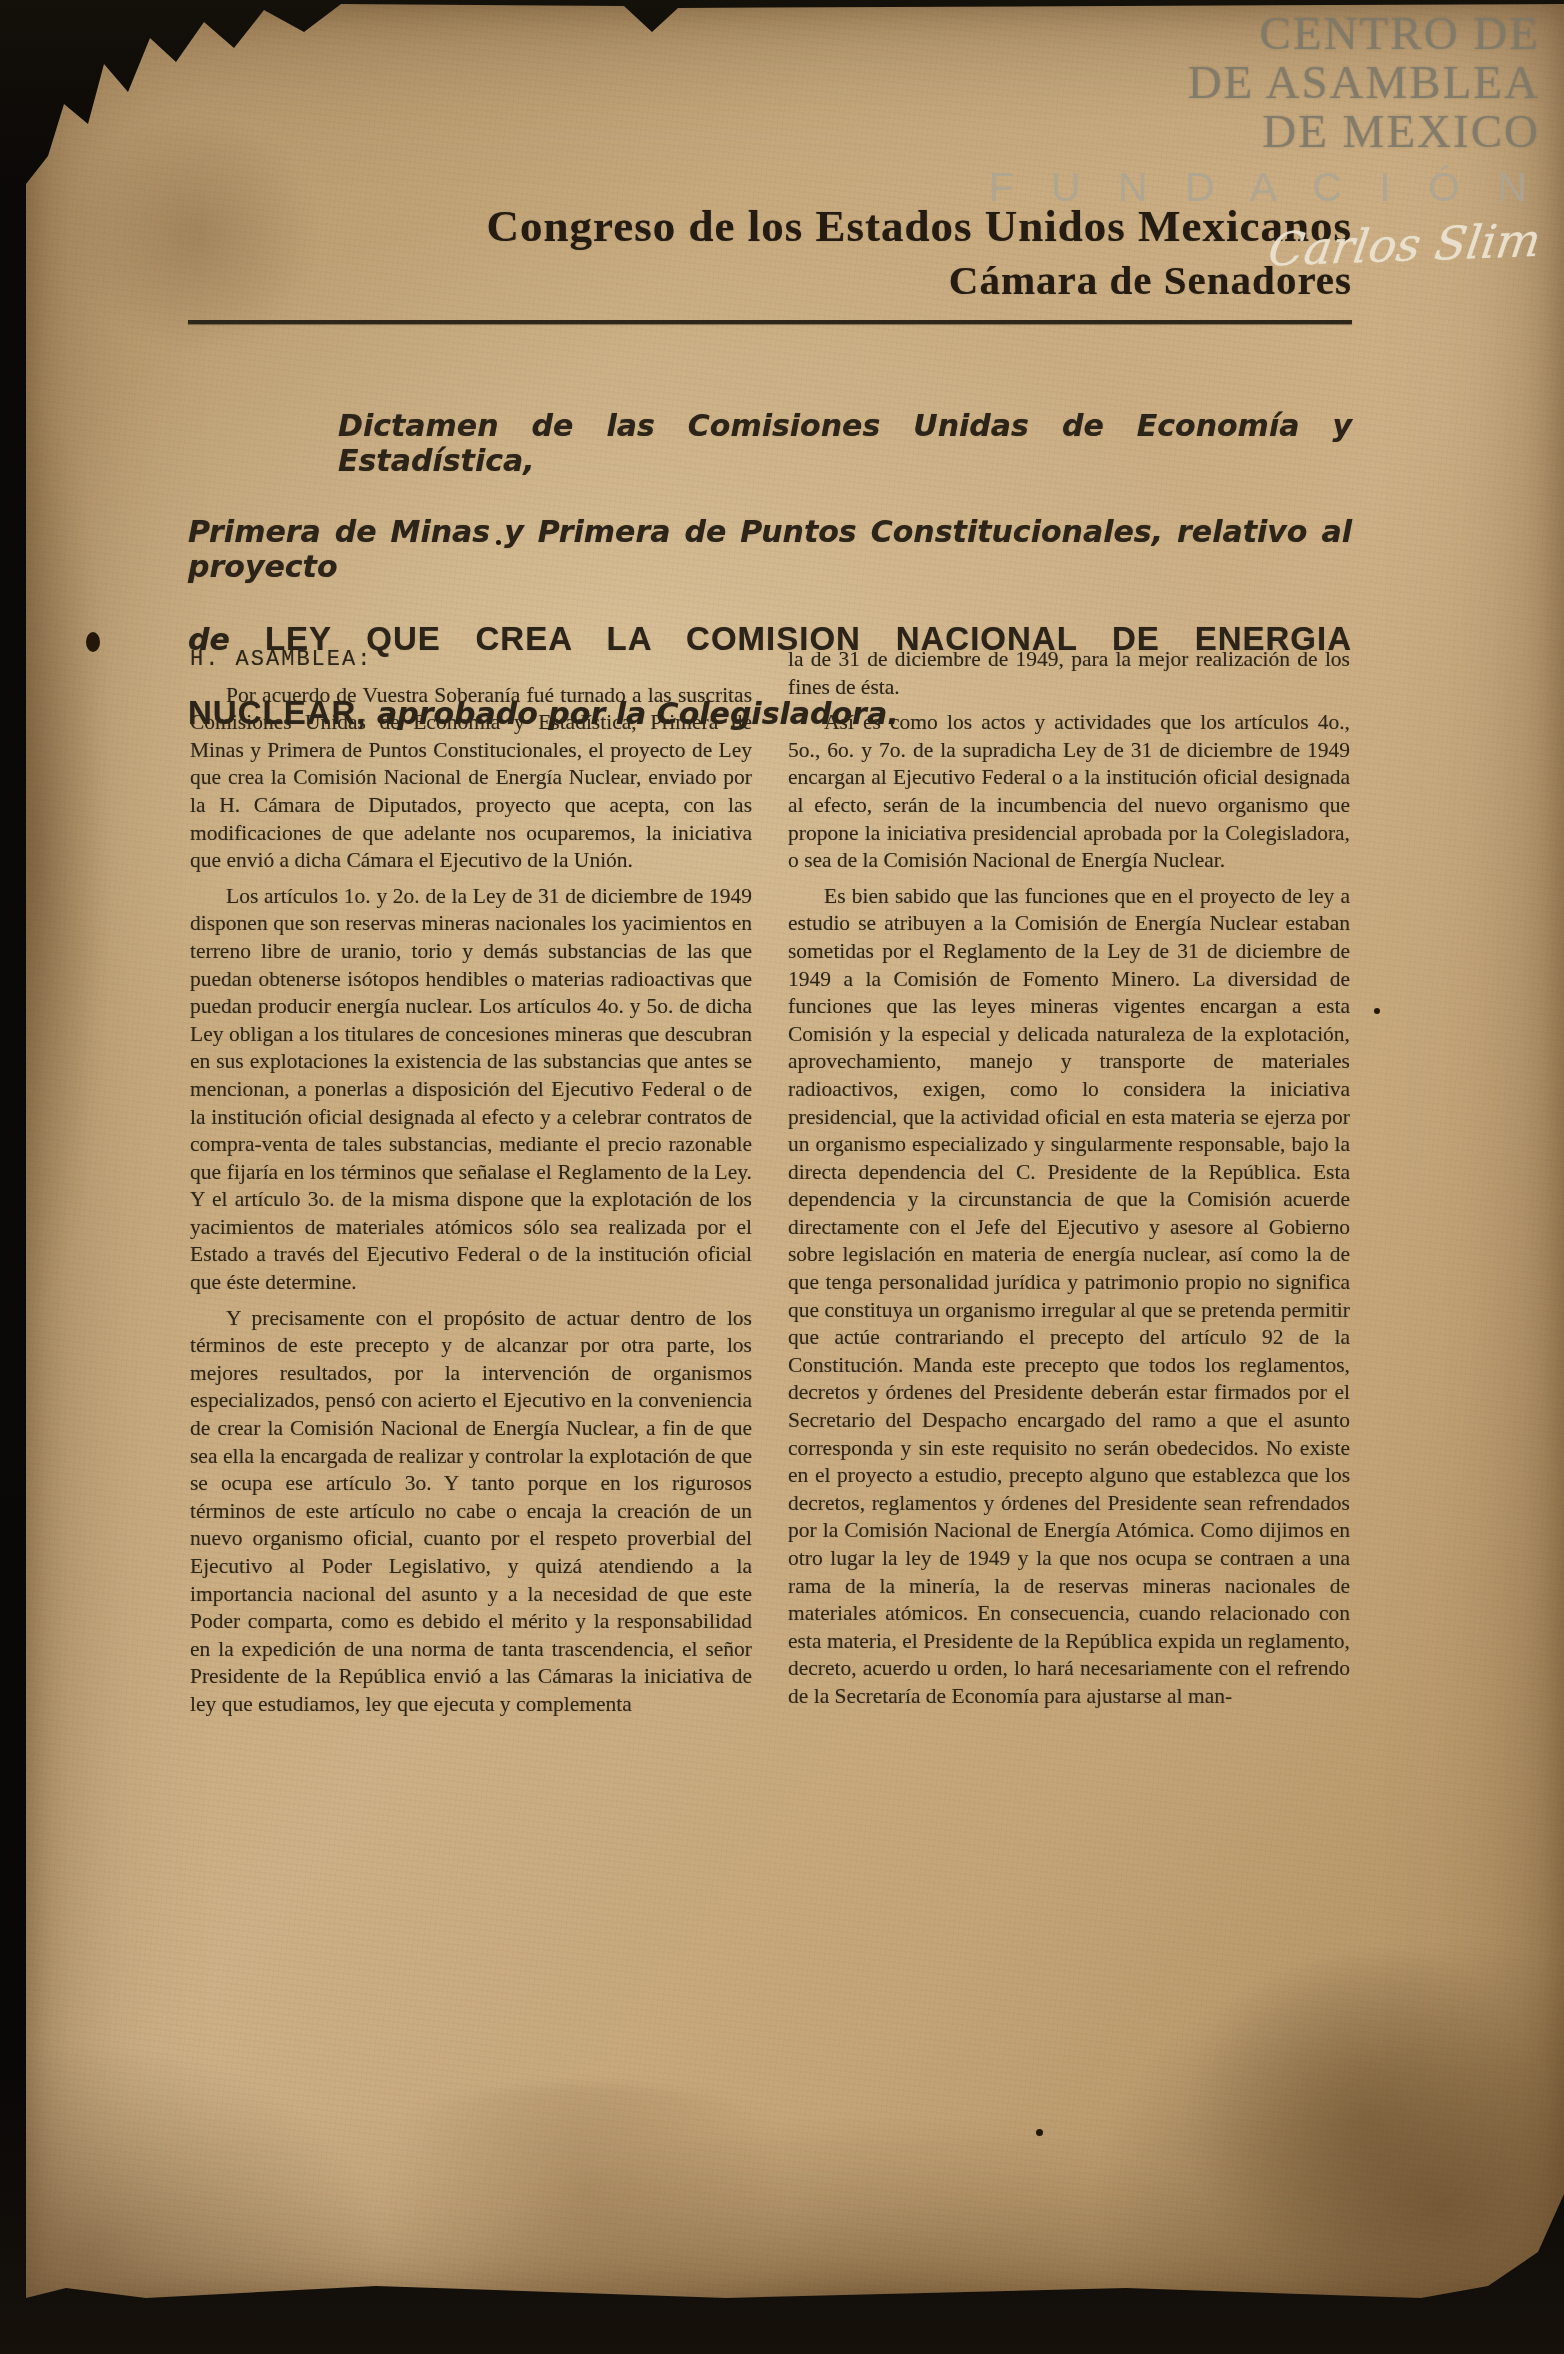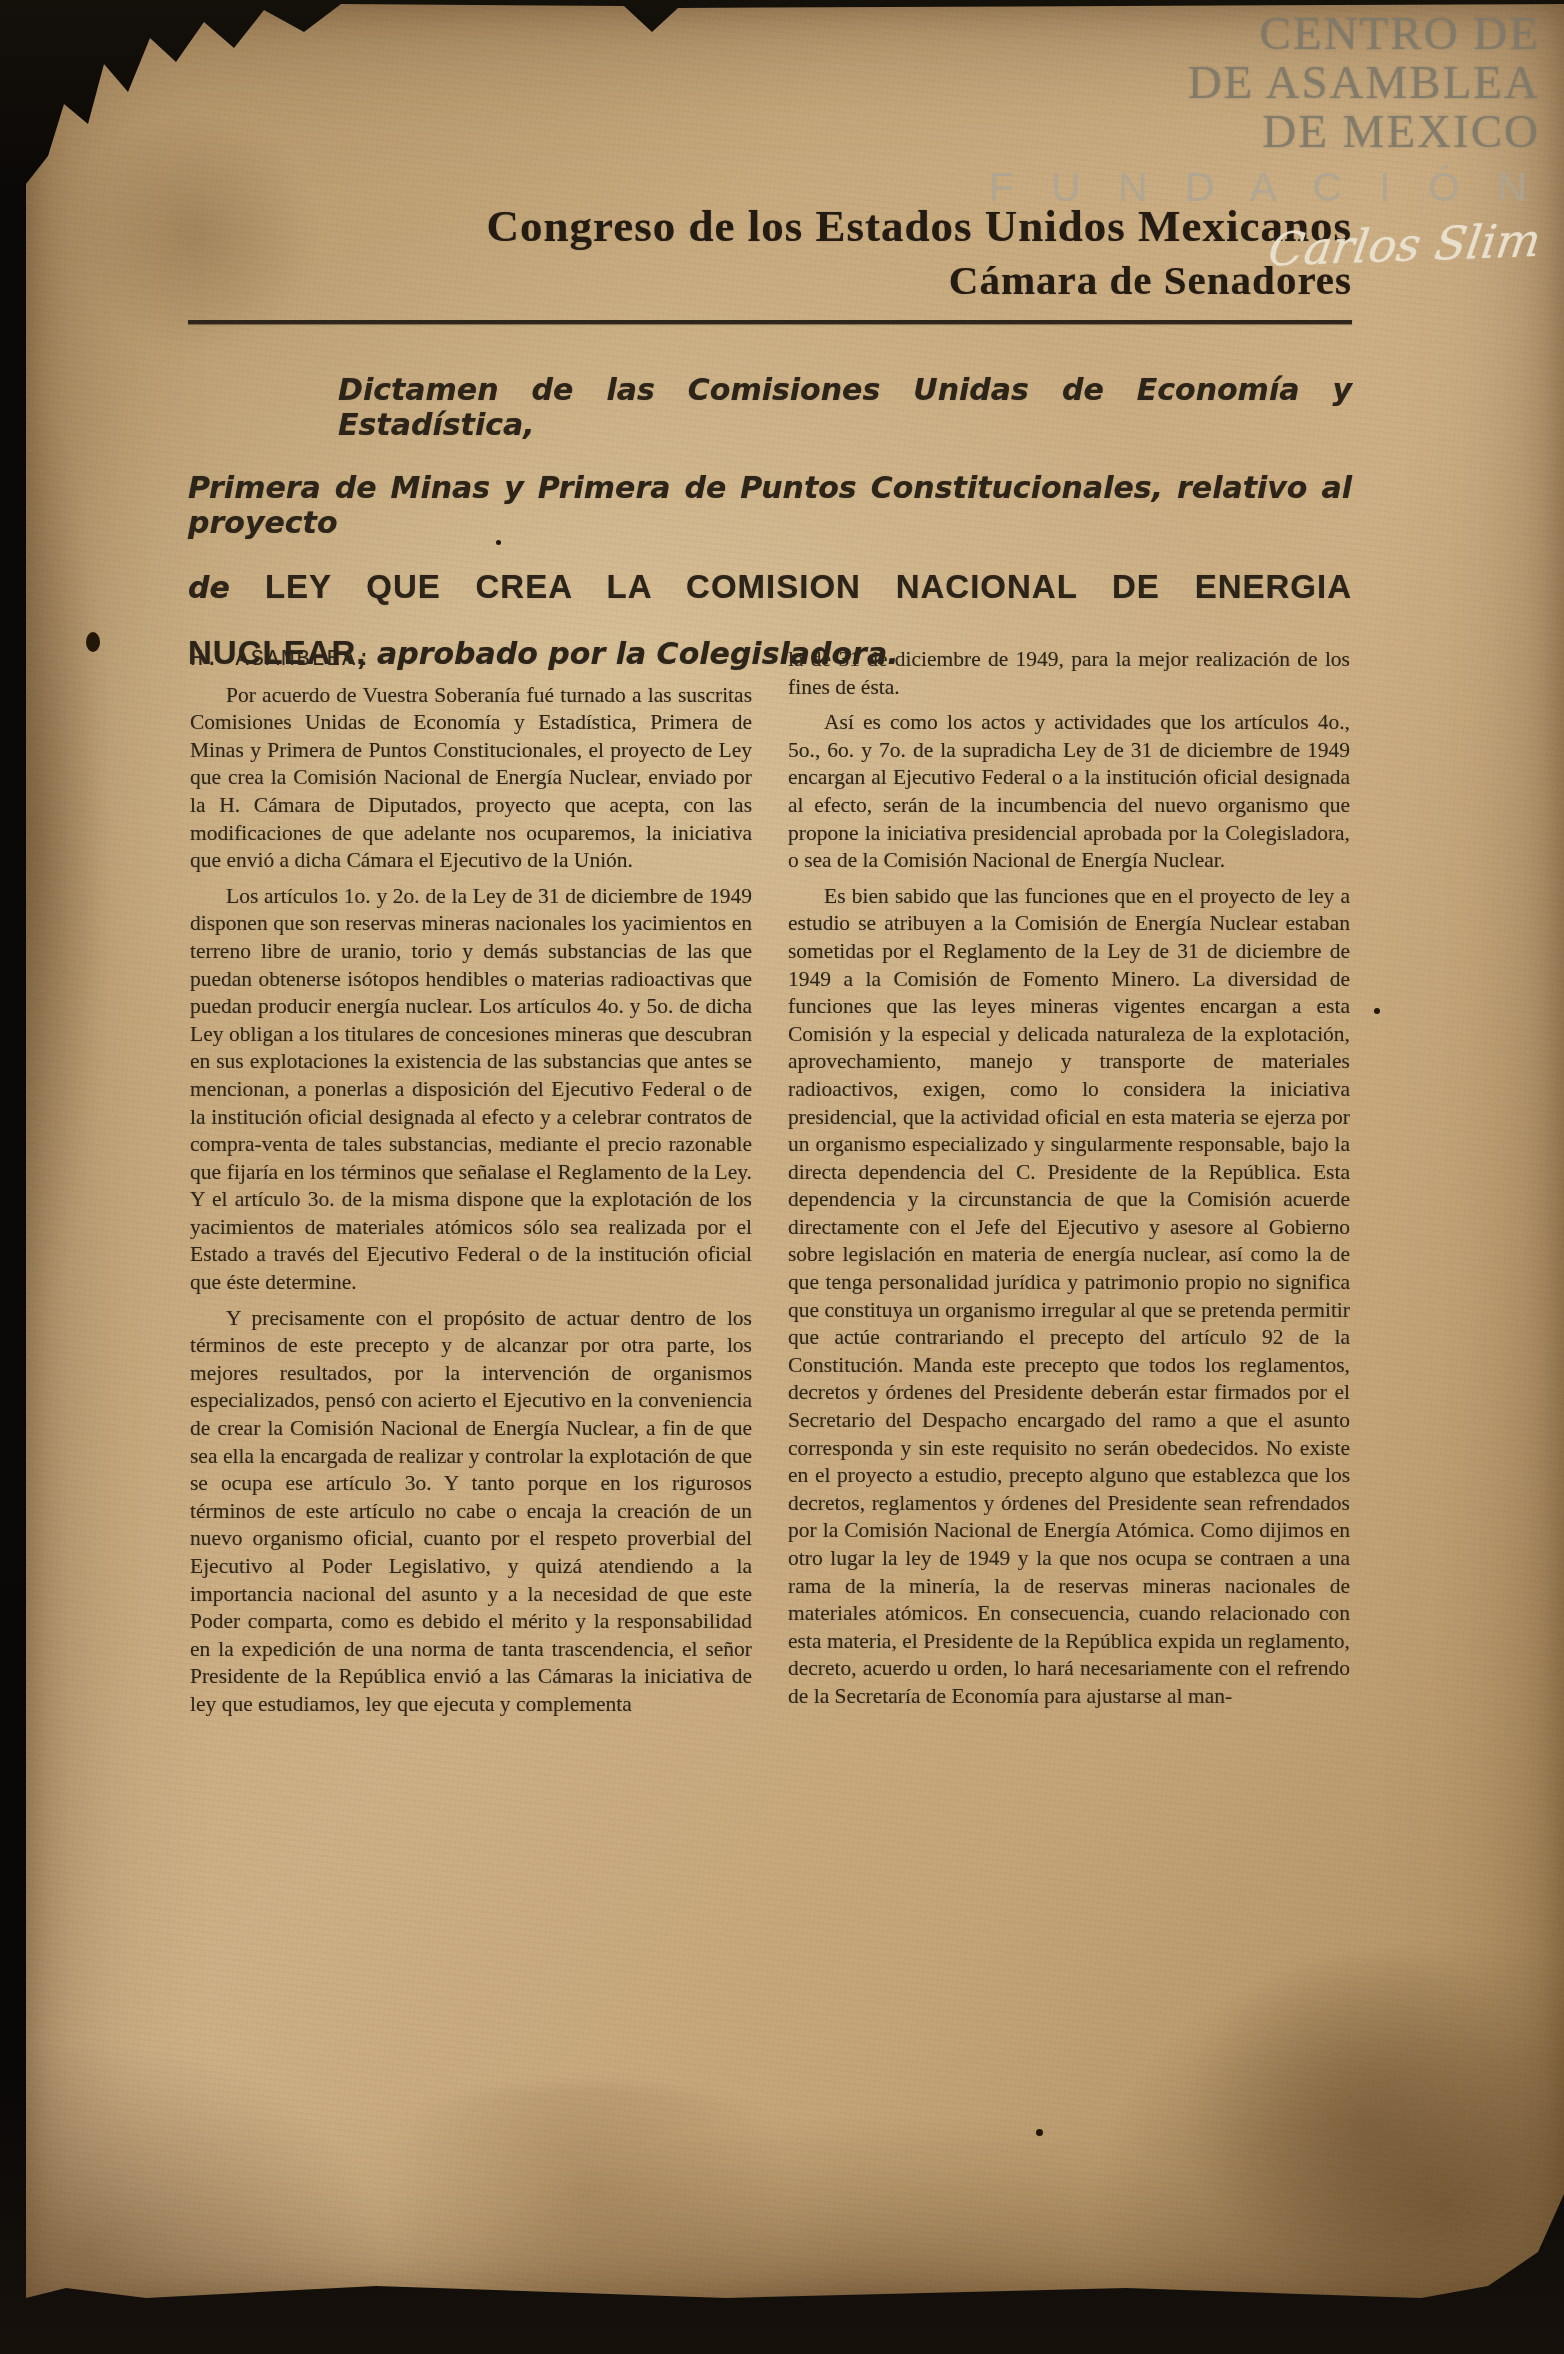--- a/index.html
+++ b/index.html
@@ -60,20 +60,21 @@
   .title-main  { font-size:45px; font-weight:700; letter-spacing:1px; text-shadow:0 0 1px rgba(36,28,18,0.55); }
   .title-sub   { font-size:41px; font-weight:700; letter-spacing:1px; margin-top:4px; text-shadow:0 0 1px rgba(36,28,18,0.55); }
   .title-rule  { height:4px; background:#2e261b; margin-top:16px; box-shadow:0 1px 1px rgba(20,14,6,0.4); }
 
   
   .dictamen { position:absolute; top:372px; left:188px; width:1164px; color:#2c2418; z-index:2; }
   .dic-line {
     font-family:"DejaVu Sans", sans-serif; font-style:italic; font-weight:700;
     font-size:30px; margin-bottom:28px; text-align:justify; text-align-last:justify;
     text-shadow:0 0 1px rgba(44,36,24,0.45);
+    margin-top:36px;
   }
   .dic-line.last { text-align-last:left; margin-bottom:0; }
   .dic-indent { padding-left:150px; }
   .caps {
     font-family:"Liberation Sans", sans-serif; font-style:normal; font-weight:700;
     font-size:33px; letter-spacing:1px;
   }
 
   
   .columns {

